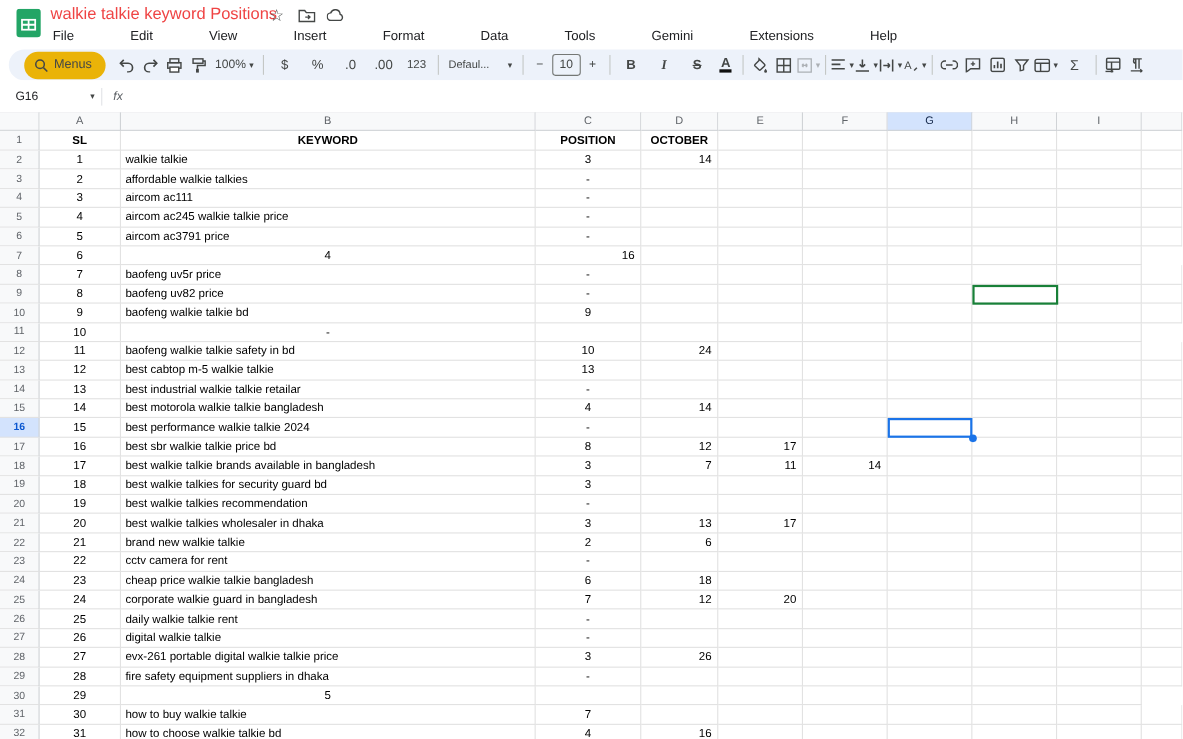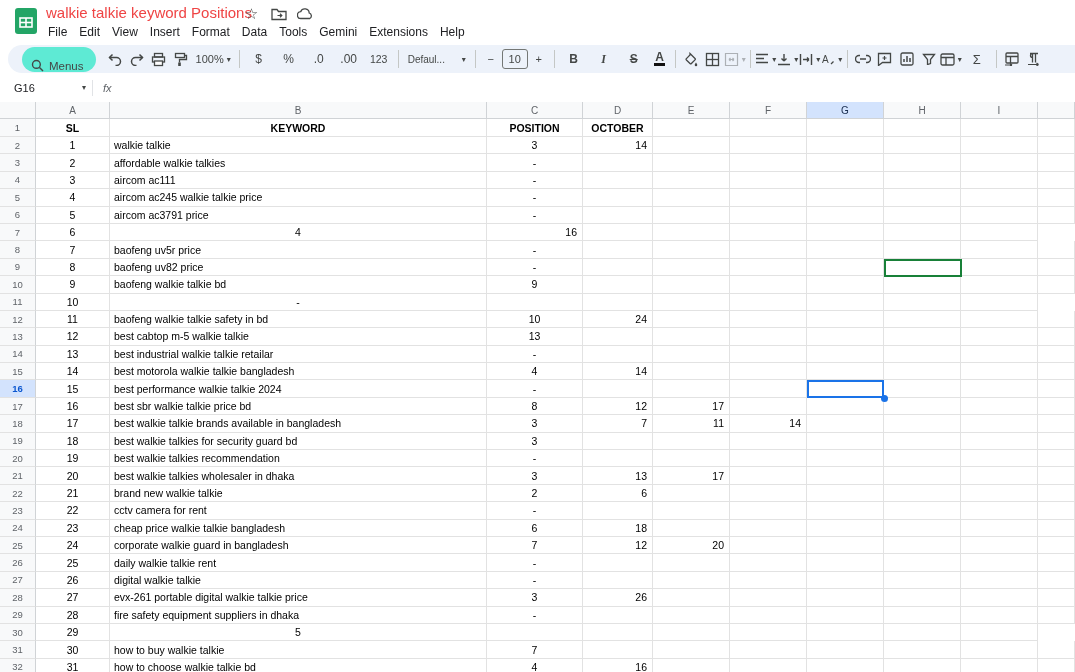--- a/index.html
+++ b/index.html
@@ -5,30 +5,30 @@
   html,body{margin:0;padding:0;}
   body{width:1075px;height:672px;overflow:hidden;position:relative;background:#fff;
        font-family:"Liberation Sans",sans-serif;color:#202124;}
   svg{display:block;}
   
   #titlebar{position:absolute;left:0;top:0;width:1075px;height:45px;background:#fff;}
   #sheets-logo{position:absolute;left:13px;top:8px;width:26px;height:26px;}
   #doc-title{position:absolute;left:46px;top:4px;font-size:15px;font-weight:500;color:#ef4444;}
   .title-icons{position:absolute;left:243px;top:5px;display:flex;gap:10px;align-items:center;color:#444746;}
   .title-icons .ic{width:17px;height:17px;display:flex;align-items:center;justify-content:center;font-size:15px;cursor:pointer;}
-  #menubar{position:absolute;left:42px;top:22px;display:flex;}
+  #menubar{position:absolute;left:42px;top:22px;display:flex;gap:39px;}
   .menu-item{font-size:12px;color:#202124;padding:3px 6px;border-radius:4px;cursor:pointer;}
   
   #toolbar{position:absolute;left:8px;top:45px;width:1075px;height:28px;background:#edf2fa;
            border-radius:18px 0 0 18px;display:flex;align-items:center;}
   .tb{display:flex;align-items:center;justify-content:center;height:22px;min-width:22px;
       border-radius:4px;color:#444746;font-size:11px;cursor:pointer;flex:0 0 auto;}
   .tb.txt{font-weight:bold;font-size:12px;padding:0 4px;}
   .tb-sep{width:1px;height:18px;background:#c4c7c5;margin:0 4px;flex:0 0 auto;}
-  #menus-pill{display:flex;align-items:flex-end;gap:5px;background:#5eead4;border-radius:14px;
+  #menus-pill{display:flex;align-items:center;gap:5px;background:#eab308;border-radius:14px;
               height:25px;padding:0 12px 0 9px;margin:0 8px 0 14px;cursor:pointer;}
   #menus-pill span{font-size:11.5px;color:#444746;}
   .caret{font-size:8px;color:#444746;margin-left:3px;}
   #font-size-box{border:1px solid #747775;border-radius:3px;width:24px;height:18px;
                  display:flex;align-items:center;justify-content:center;font-size:11px;font-weight:normal;background:transparent;}
   .grayed{opacity:.38;}
   .uA{font-weight:bold;font-size:12px;line-height:11px;border-bottom:3px solid #111;padding:0 1px;}
   
   #formulabar{position:absolute;left:0;top:73px;width:1075px;height:29px;background:#fff;
               border-bottom:1px solid #e1e3e6;display:flex;align-items:center;}

